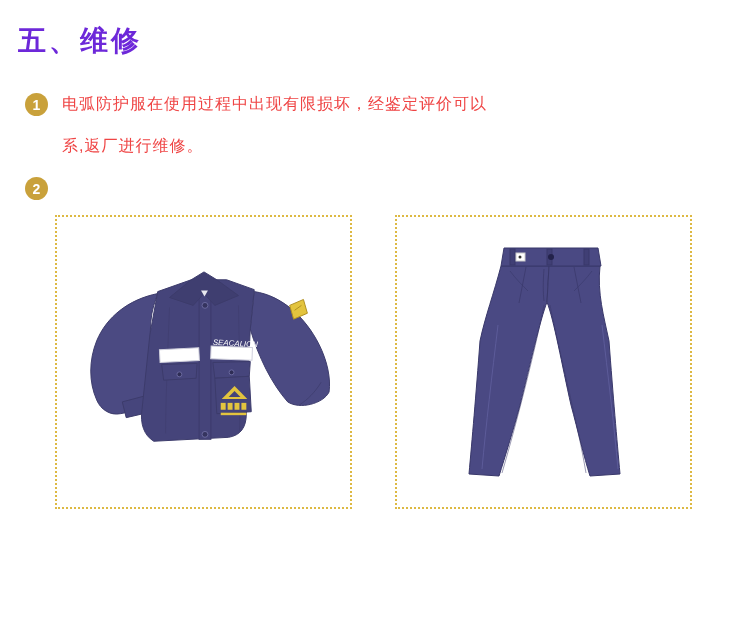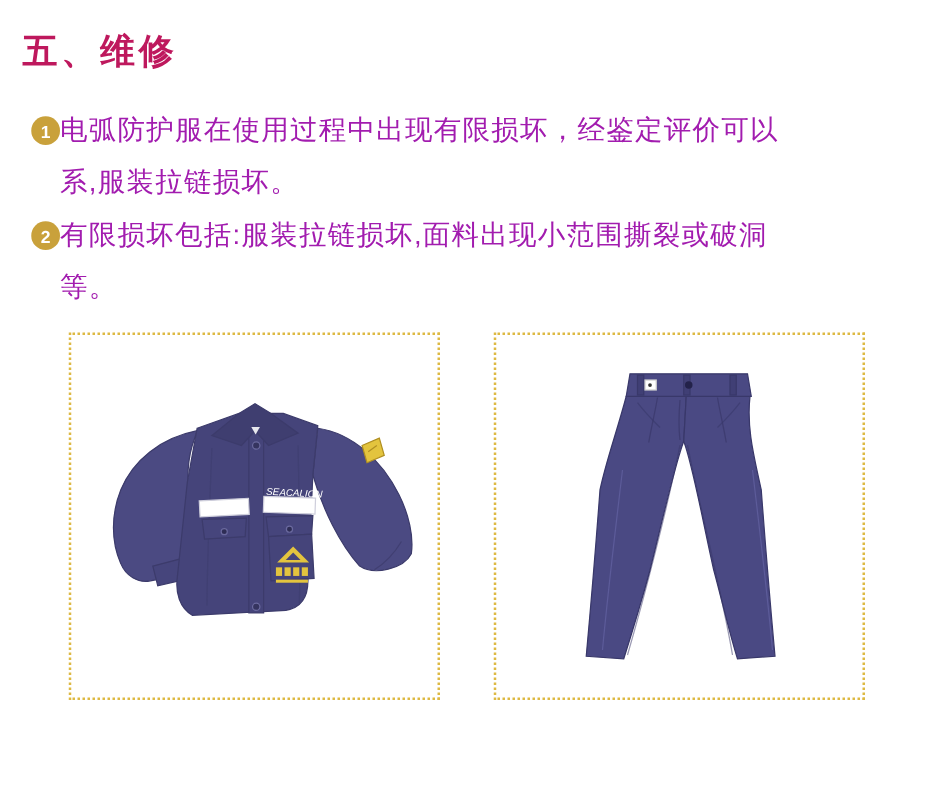--- a/index.html
+++ b/index.html
@@ -8,21 +8,21 @@
     height: 641px;
     background: #ffffff;
     font-family: "Liberation Sans", sans-serif;
     overflow: hidden;
   }
   .title {
     margin: 0;
     padding: 24px 0 0 18px;
     font-size: 28px;
     font-weight: bold;
-    color: #be185d;
+    color: #6d28d9;
     letter-spacing: 3px;
     line-height: 33px;
   }
   .item {
     display: flex;
     align-items: flex-start;
     margin-left: 25px;
   }
   .item-first { margin-top: 26px; }
   .badge {
@@ -33,23 +33,24 @@
     border-radius: 50%;
     background: #C9A13B;
     color: #ffffff;
     font-size: 14px;
     font-weight: bold;
     display: flex;
     align-items: center;
     justify-content: center;
   }
   .lines {
-    font-size: 22px;
+    margin-left: 14px;
+    font-size: 16px;
     line-height: 42px;
-    color: #a21caf;
+    color: #ef4444;
     letter-spacing: 1px;
   }
   .figures {
     display: flex;
     margin: 15px 0 0 55px;
     gap: 43px;
   }
   .figure-box {
     margin: 0;
     width: 293px;
@@ -65,30 +66,26 @@
 <body>
 
 <div>
 
   <h1 class="title">五、维修</h1>
 
   <div class="item item-first">
     <span class="badge">1</span>
     <div class="lines">
       <div>电弧防护服在使用过程中出现有限损坏，经鉴定评价可以</div>
-      <div>系,服装拉链损坏。</div>
+      <div>系,返厂进行维修。</div>
     </div>
   </div>
 
   <div class="item">
     <span class="badge">2</span>
-    <div class="lines">
-      <div>有限损坏包括:服装拉链损坏,面料出现小范围撕裂或破洞</div>
-      <div>等。</div>
-    </div>
   </div>
 
   <div class="figures">
 
     <figure class="figure-box">
       <svg width="266" height="192" viewBox="0 0 270 195">
         <g stroke="#3C3B6B" stroke-width="1">
 
           <path d="M 186 26 C 214 30 238 52 252 80 C 260 96 264 114 262 128 C 256 140 232 146 220 138 C 204 120 190 92 182 64 Z" fill="#4B4A82"></path>
           <path d="M 254 118 C 248 128 240 136 232 141" fill="none" opacity="0.7"></path>

